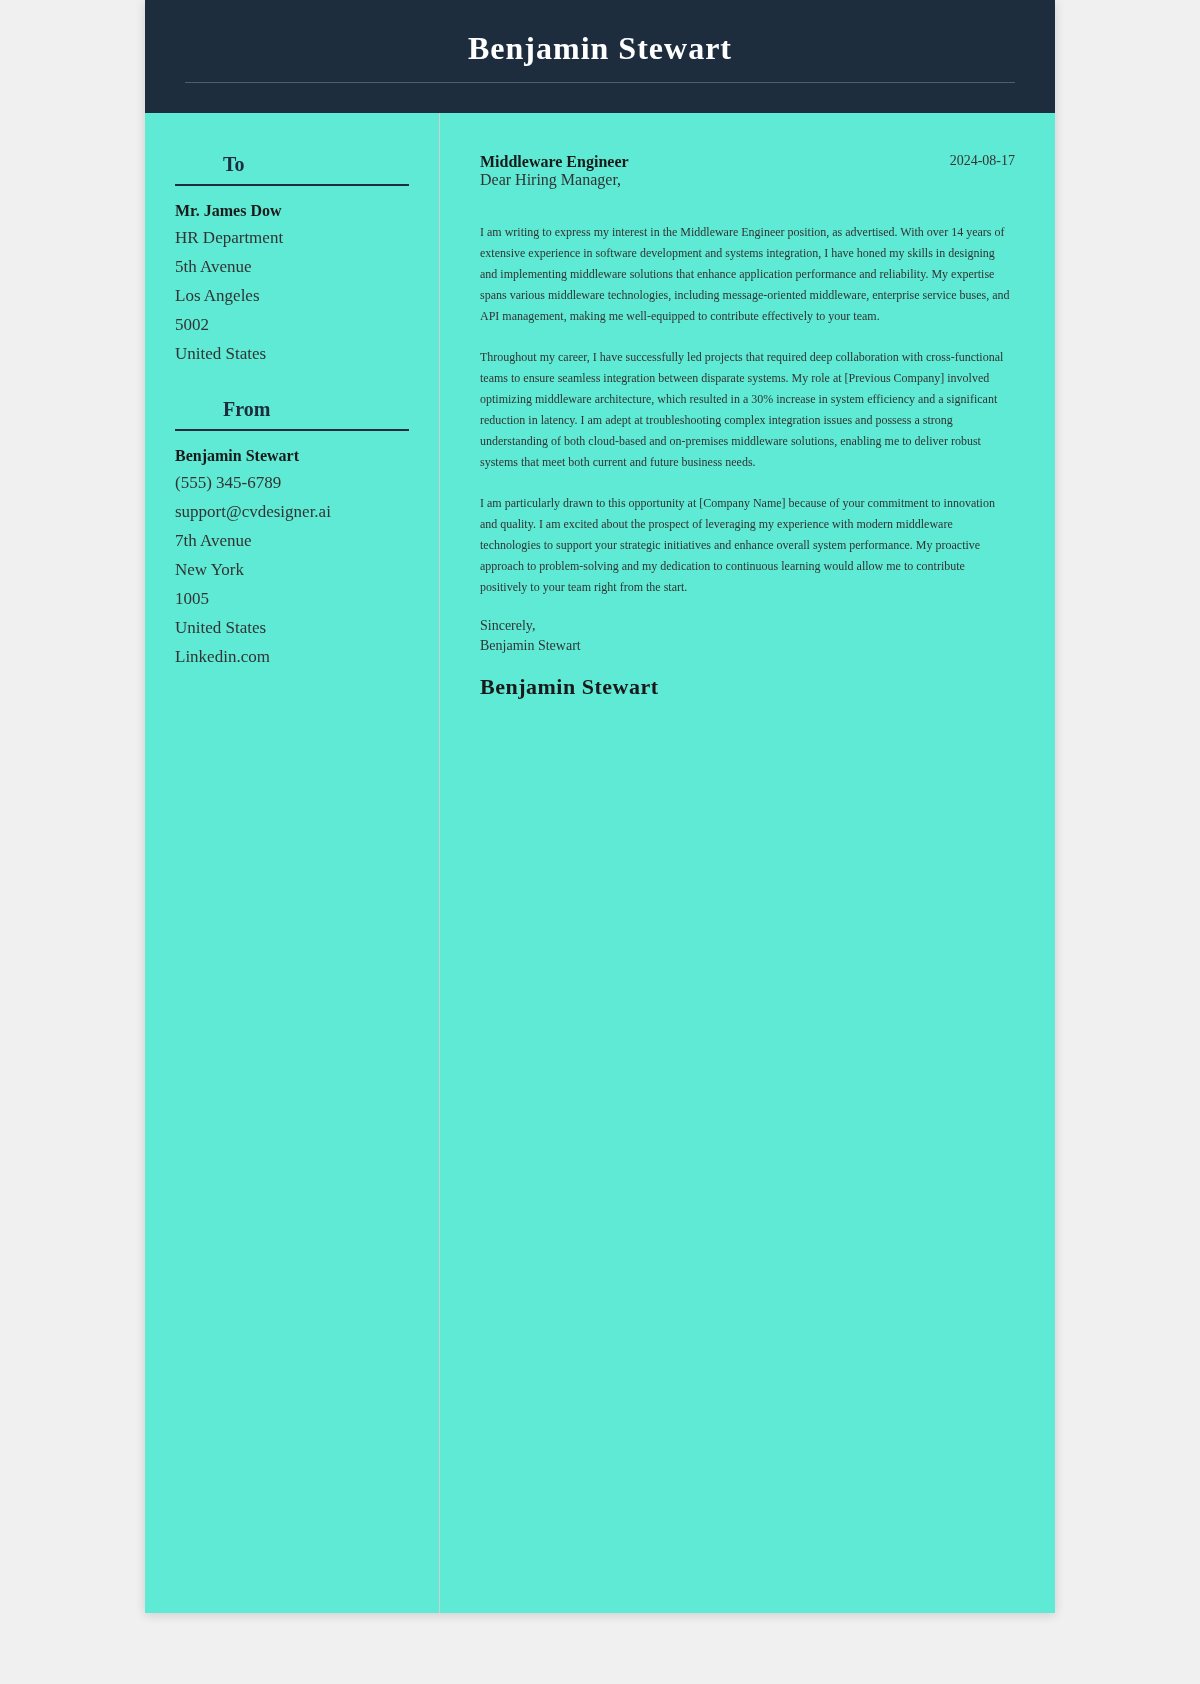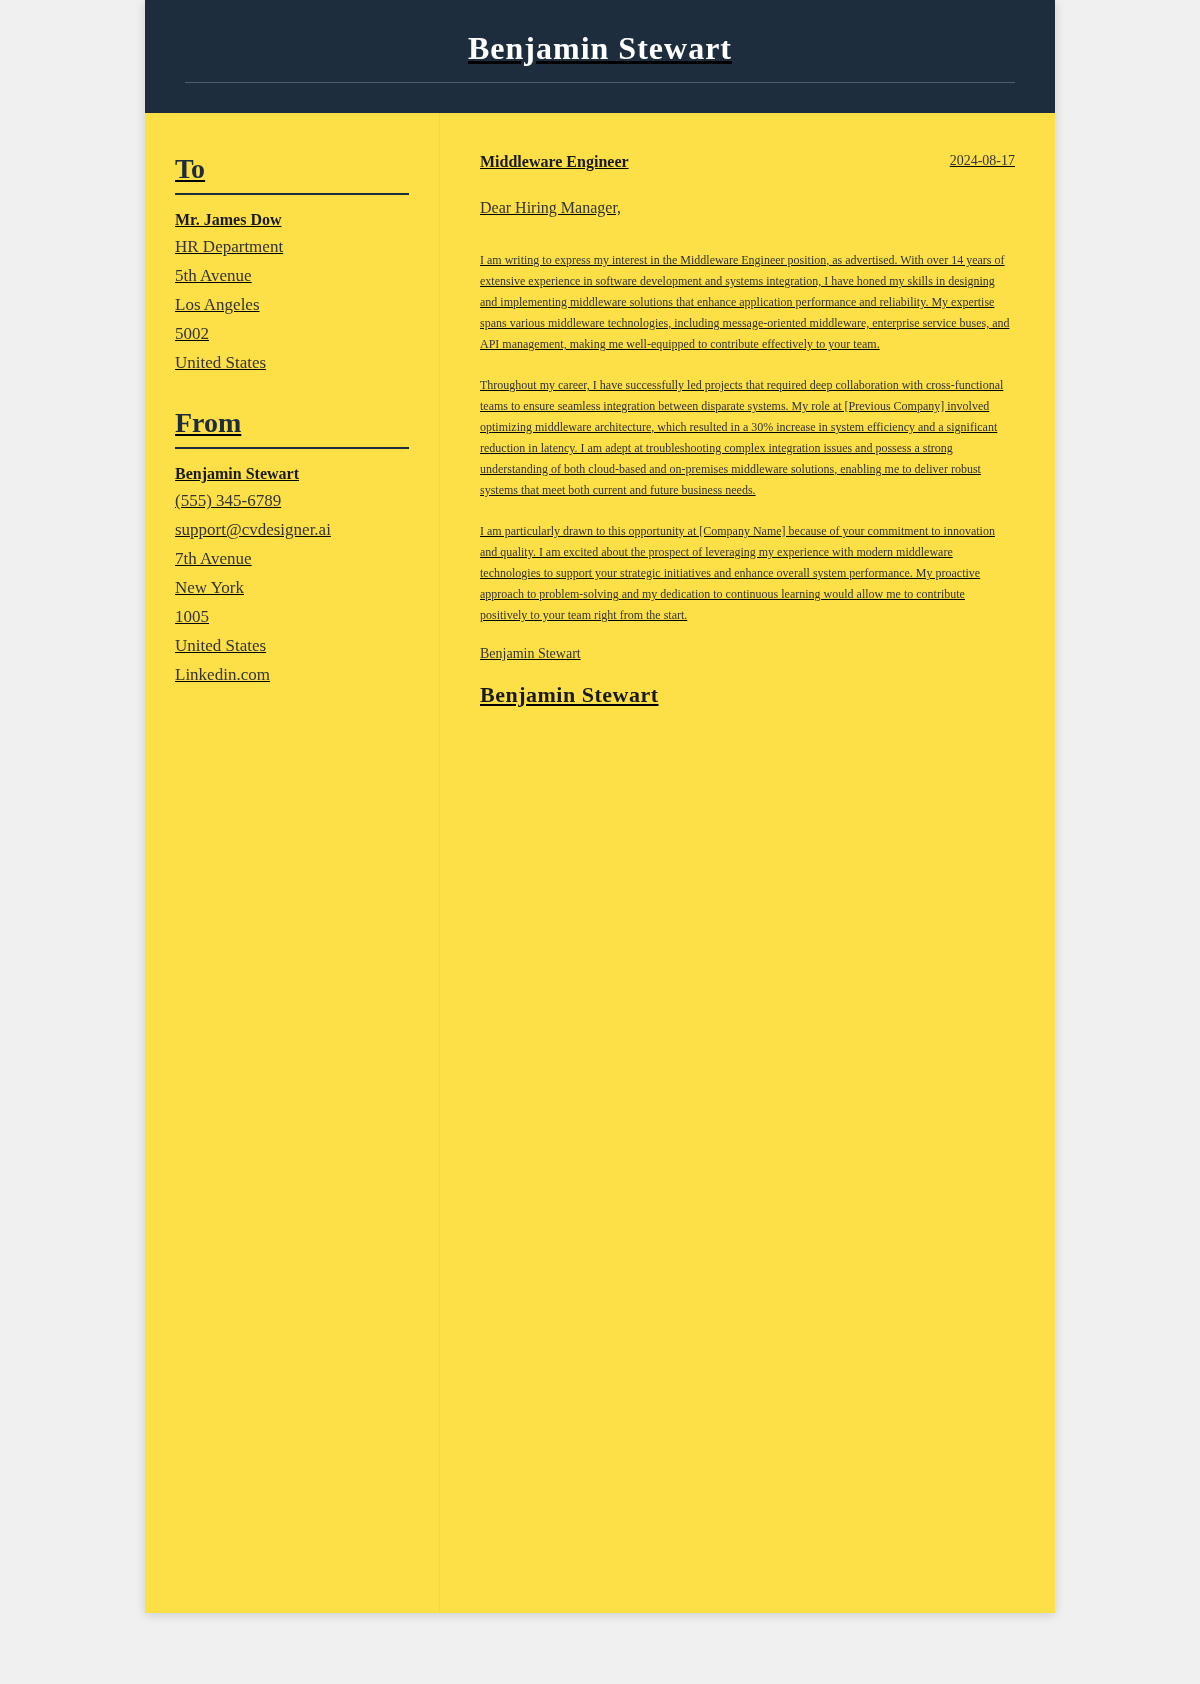--- a/index.html
+++ b/index.html
@@ -12,23 +12,22 @@
       font-family: 'Georgia', serif;
       background: #f0f0f0;
       display: flex;
       justify-content: center;
       align-items: flex-start;
       min-height: 100vh;
     }
 
     .page {
       width: 910px;
-      background: #fde047;
+      background: #5eead4;
       box-shadow: 0 2px 10px rgba(0,0,0,0.15);
-      text-decoration: underline;
     }
 
     .header {
       background: #1e2d3d;
       padding: 30px 40px;
       text-align: center;
     }
 
     .header h1 {
       color: #fff;
@@ -54,25 +53,26 @@
       min-width: 295px;
       padding: 40px 30px;
       border-right: 1px solid #d0d0d0;
     }
 
     .sidebar-section {
       margin-bottom: 30px;
     }
 
     .sidebar-section-title {
-      font-size: 28px;
+      font-size: 20px;
       font-weight: bold;
       color: #1e2d3d;
       margin-bottom: 8px;
       font-family: 'Georgia', serif;
+      margin-left: 48px;
     }
 
     .sidebar-divider {
       border: none;
       border-top: 2px solid #1e2d3d;
       margin-bottom: 16px;
     }
 
     .sidebar-name {
       font-weight: bold;
@@ -89,21 +89,20 @@
 
     .main {
       flex: 1;
       padding: 40px 40px;
     }
 
     .main-header-row {
       display: flex;
       justify-content: space-between;
       align-items: flex-start;
-      margin-bottom: 28px;
     }
 
     .job-title {
       font-size: 16px;
       font-weight: bold;
       color: #1a1a1a;
     }
 
     .date {
       font-size: 14px;
@@ -193,20 +192,21 @@
         <div class="job-title">Middleware Engineer</div>
         <div class="date">2024-08-17</div>
       </div>
 
       <div class="greeting">Dear Hiring Manager,</div>
 
       <div class="paragraph">I am writing to express my interest in the Middleware Engineer position, as advertised. With over 14 years of extensive experience in software development and systems integration, I have honed my skills in designing and implementing middleware solutions that enhance application performance and reliability. My expertise spans various middleware technologies, including message-oriented middleware, enterprise service buses, and API management, making me well-equipped to contribute effectively to your team.</div>
       <div class="paragraph">Throughout my career, I have successfully led projects that required deep collaboration with cross-functional teams to ensure seamless integration between disparate systems. My role at [Previous Company] involved optimizing middleware architecture, which resulted in a 30% increase in system efficiency and a significant reduction in latency. I am adept at troubleshooting complex integration issues and possess a strong understanding of both cloud-based and on-premises middleware solutions, enabling me to deliver robust systems that meet both current and future business needs.</div>
       <div class="paragraph">I am particularly drawn to this opportunity at [Company Name] because of your commitment to innovation and quality. I am excited about the prospect of leveraging my experience with modern middleware technologies to support your strategic initiatives and enhance overall system performance. My proactive approach to problem-solving and my dedication to continuous learning would allow me to contribute positively to your team right from the start.</div>
 
+      <div class="closing">Sincerely,</div>
       <div class="signature-text">Benjamin Stewart</div>
 
       <div class="signature-name">Benjamin Stewart</div>
 
     </div>
 
   </div>
 
 </div>
 

